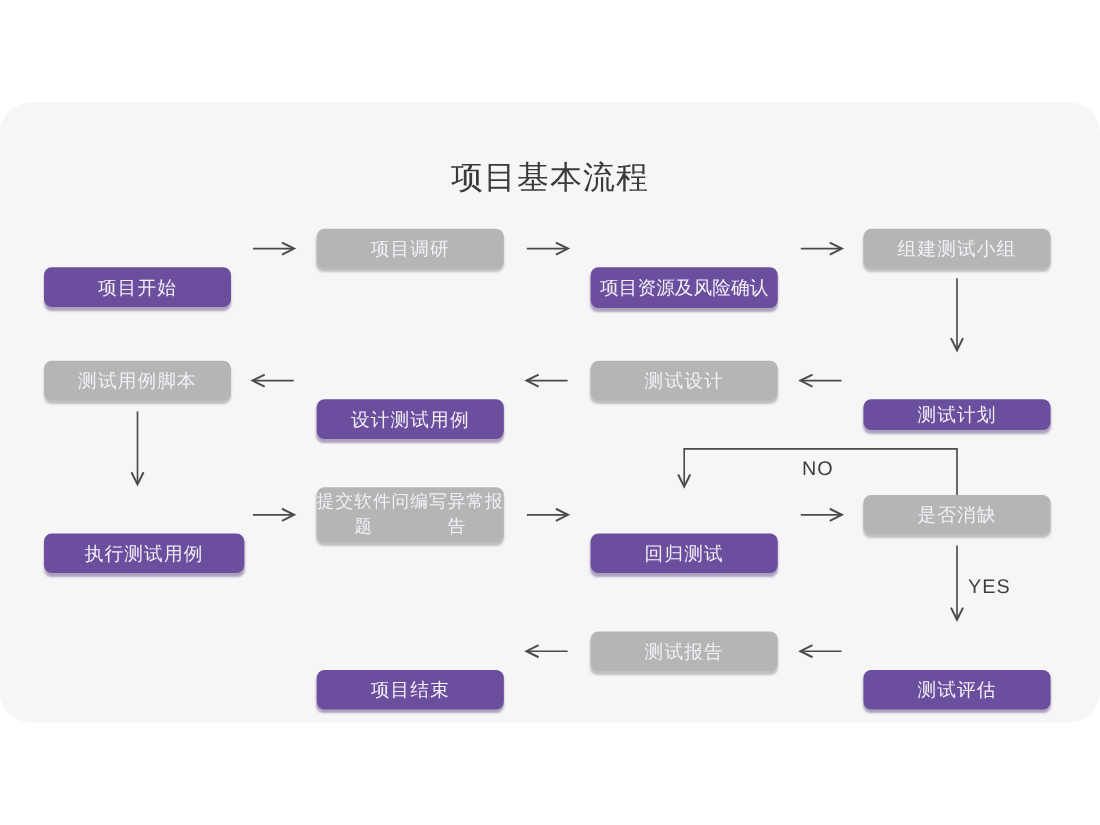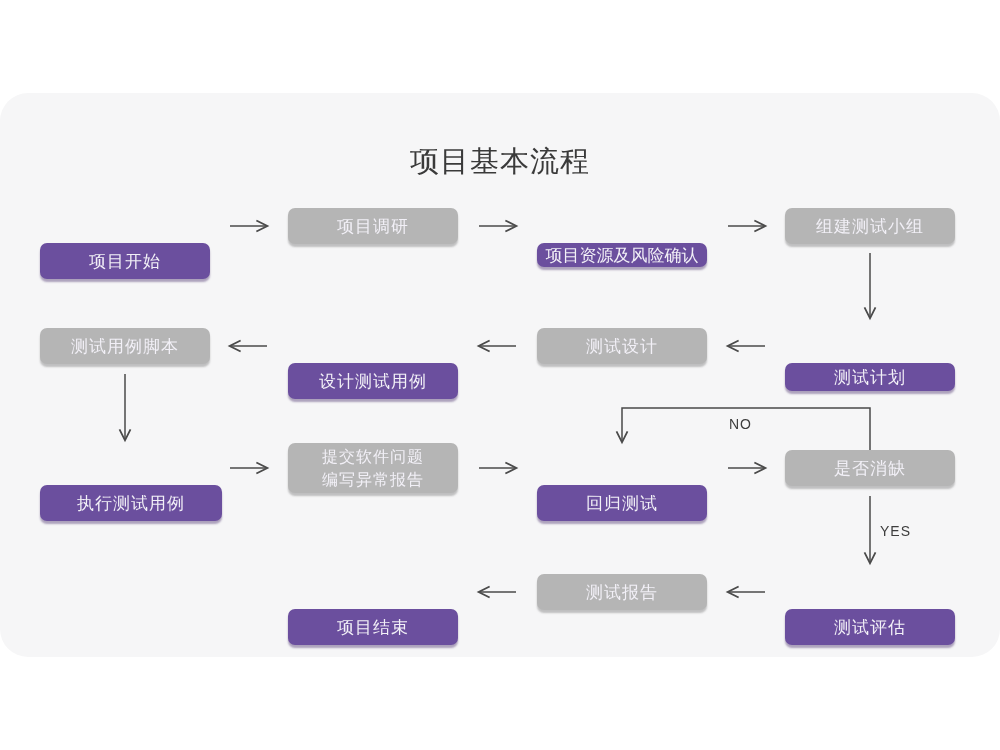--- a/index.html
+++ b/index.html
@@ -8,25 +8,25 @@
   .card{position:absolute;left:0;top:93px;width:1000px;height:564px;
         background:var(--card_bg,#F6F6F7);border-radius:28px;}
   .title{position:absolute;left:0;top:142px;width:100%;text-align:center;
          font-size:29px;letter-spacing:1px;color:var(--title_text,#3A3A3A);}
   .node{position:absolute;display:flex;align-items:center;justify-content:center;
         border-radius:7px;font-size:17px;letter-spacing:1px;text-align:center;}
   .node.purple{background:var(--node_purple,#6B4F9E);color:var(--node_text,#F2F0F7);
         box-shadow:0 3px 2px rgba(62,35,100,0.40);margin-top:35px;}
   .node.gray{background:var(--node_gray,#B5B5B5);color:var(--node_text,#F2F0F7);
         box-shadow:0 3px 2px rgba(110,110,110,0.40);}
-  .node.tall{flex-direction:column;font-size:16px;line-height:23px;}
+  .node.tall{flex-direction:row;font-size:16px;line-height:23px;}
   svg.arrows{position:absolute;left:0;top:0;width:1000px;height:750px;pointer-events:none;}
   svg.arrows path{stroke:var(--arrow,#4A4A4A);stroke-width:1.5;fill:none;}
   svg.arrows .head{stroke:var(--arrow,#4A4A4A);stroke-width:1.3;fill:none;}
-  .edge-label{position:absolute;font-size:14px;letter-spacing:1px;color:#3D3D3D;}
+  .edge-label{position:absolute;font-size:18px;letter-spacing:1px;color:#3D3D3D;}
 </style>
 </head>
 <body>
 
 <div class="stage">
 
   <div class="card"></div>
 
   <div class="title">项目基本流程</div>
 
@@ -57,21 +57,21 @@
 
     <path d="M765,592 H729" marker-end="url(#arh)"></path>
     <path d="M516,592 H480" marker-end="url(#arh)"></path>
   </svg>
 
   <span class="edge-label" style="left:729px;top:416px;">NO</span>
   <span class="edge-label" style="left:880px;top:523px;">YES</span>
 
   <div class="node purple" style="left:40px;top:208px;width:170px;height:36px;">项目开始</div>
   <div class="node gray" style="left:288px;top:208px;width:170px;height:36px;">项目调研</div>
-  <div class="node purple" style="left:537px;top:208px;width:170px;height:24px;letter-spacing:0;">项目资源及风险确认</div>
+  <div class="node purple" style="left:537px;top:208px;width:170px;height:37px;letter-spacing:0;">项目资源及风险确认</div>
   <div class="node gray" style="left:785px;top:208px;width:170px;height:36px;">组建测试小组</div>
 
   <div class="node gray" style="left:40px;top:328px;width:170px;height:36px;">测试用例脚本</div>
   <div class="node purple" style="left:288px;top:328px;width:170px;height:36px;">设计测试用例</div>
   <div class="node gray" style="left:537px;top:328px;width:170px;height:36px;">测试设计</div>
   <div class="node purple" style="left:785px;top:328px;width:170px;height:28px;">测试计划</div>
 
   <div class="node purple" style="left:40px;top:450px;width:182px;height:36px;">执行测试用例</div>
   <div class="node gray tall" style="left:288px;top:443px;width:170px;height:50px;">
     <span>提交软件问题</span>

